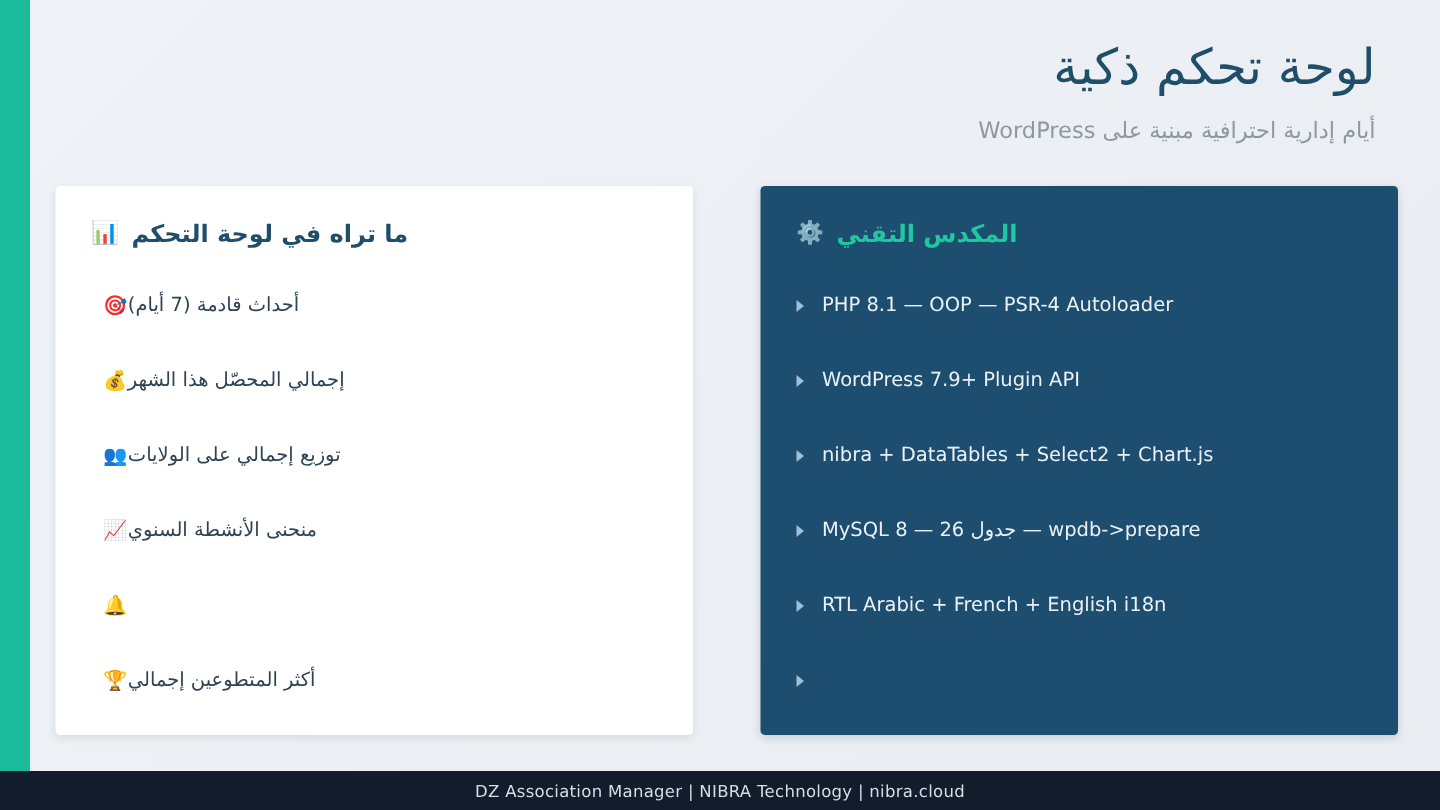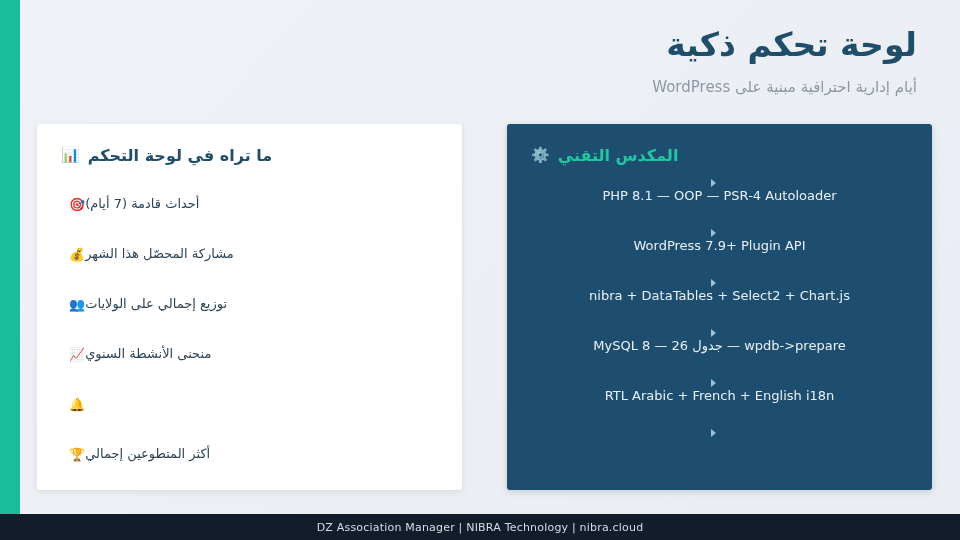--- a/index.html
+++ b/index.html
@@ -30,21 +30,21 @@
   .header {
     position: absolute;
     left: 37px;
     top: 24px;
     width: 880px;
     text-align: right;
     direction: rtl;
   }
   .title {
     font-size: 33px;
-    font-weight: bold;
+    font-weight: normal;
     color: #1f4e6b;
     line-height: 1.3;
     letter-spacing: 0px;
     margin: 0;
     text-align: right;
   }
   .subtitle {
     font-size: 15px;
     color: #8d98a3;
     margin: 10px 0 0 0;
@@ -102,21 +102,21 @@
     padding: 0;
   }
   .item {
     display: flex;
     align-items: center;
     height: 50px;
     font-size: 13px;
     line-height: 1.4;
   }
   .card-dark .item {
-    flex-direction: column;
+    flex-direction: row;
     direction: ltr;
     color: #eaf1f6;
     text-align: left;
     padding-right: 0;
     padding-left: 0;
   }
   .card-light .item {
     flex-direction: row-reverse;
     justify-content: flex-start;
     direction: rtl;
@@ -181,21 +181,21 @@
         <span class="heading-emoji">📊</span>
         <span>ما تراه في لوحة التحكم</span>
       </div>
       <ul class="item-list">
         <li class="item">
           <span class="bullet-emoji">🎯</span>
           <span class="item-text">أحداث قادمة (7 أيام)</span>
         </li>
         <li class="item">
           <span class="bullet-emoji">💰</span>
-          <span class="item-text">مشاركة المحصّل هذا الشهر</span>
+          <span class="item-text">إجمالي المحصّل هذا الشهر</span>
         </li>
         <li class="item">
           <span class="bullet-emoji">👥</span>
           <span class="item-text">توزيع إجمالي على الولايات</span>
         </li>
         <li class="item">
           <span class="bullet-emoji">📈</span>
           <span class="item-text">منحنى الأنشطة السنوي</span>
         </li>
         <li class="item">

